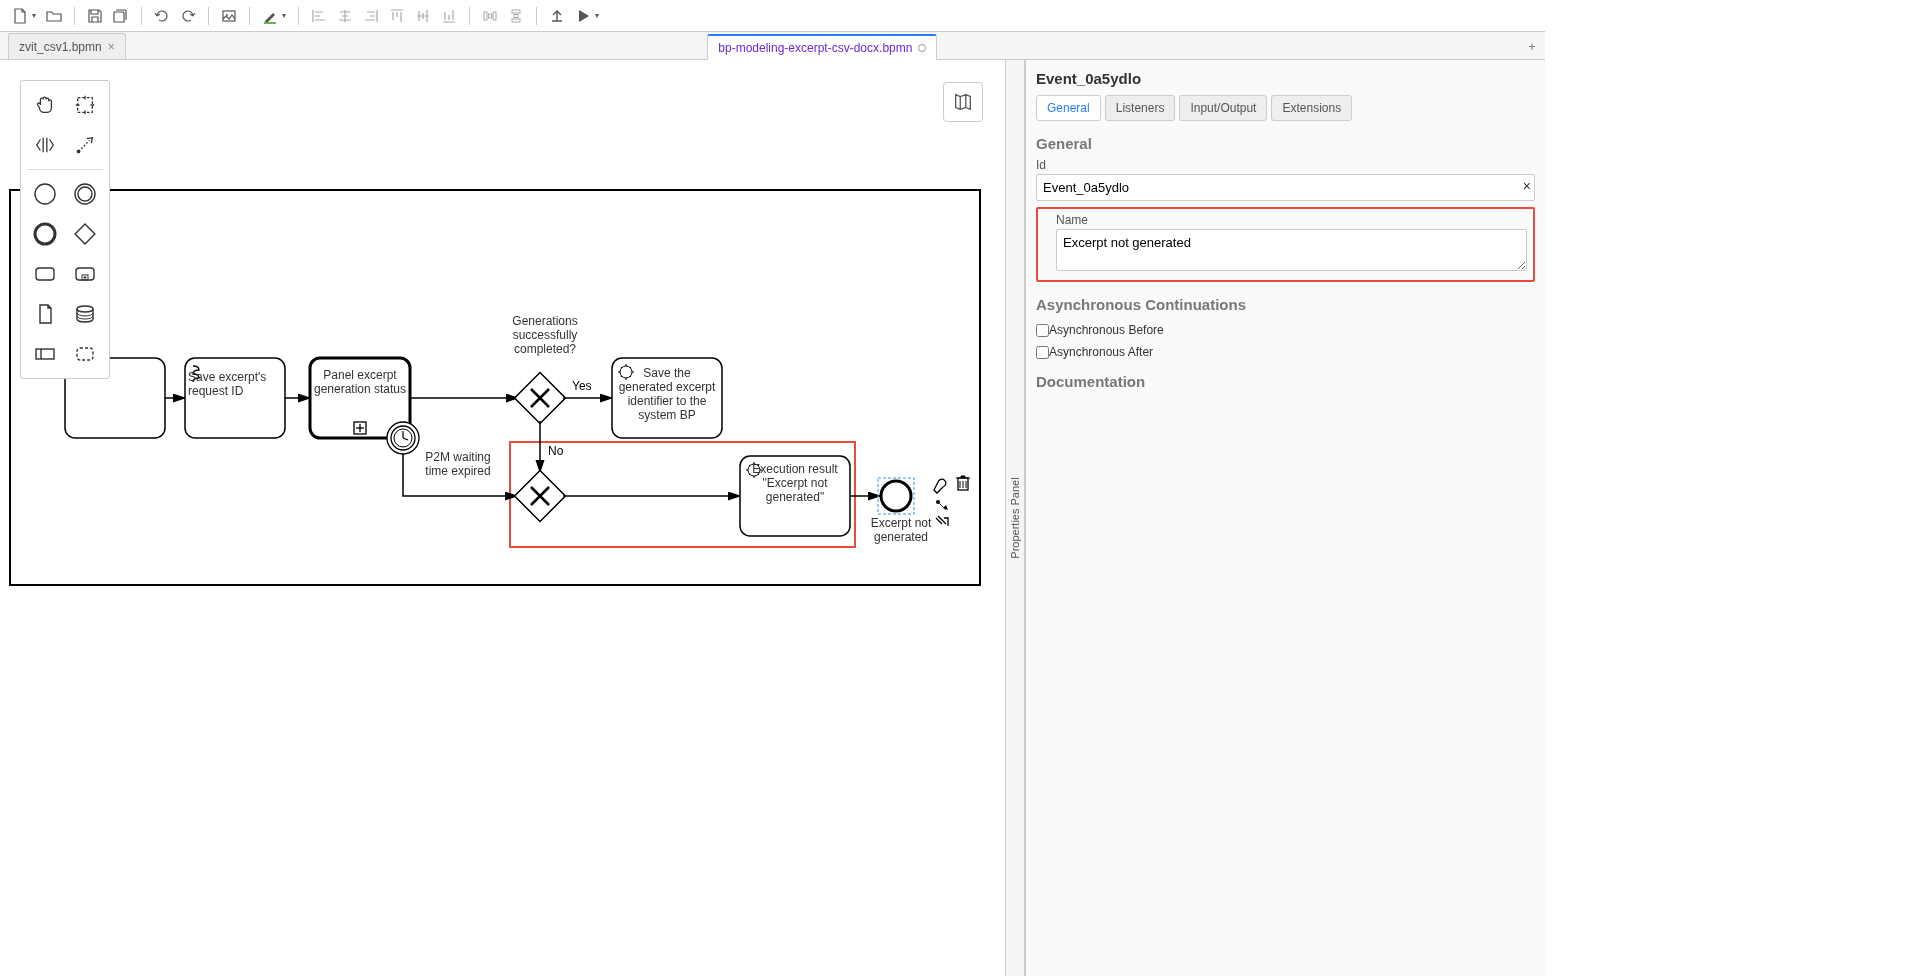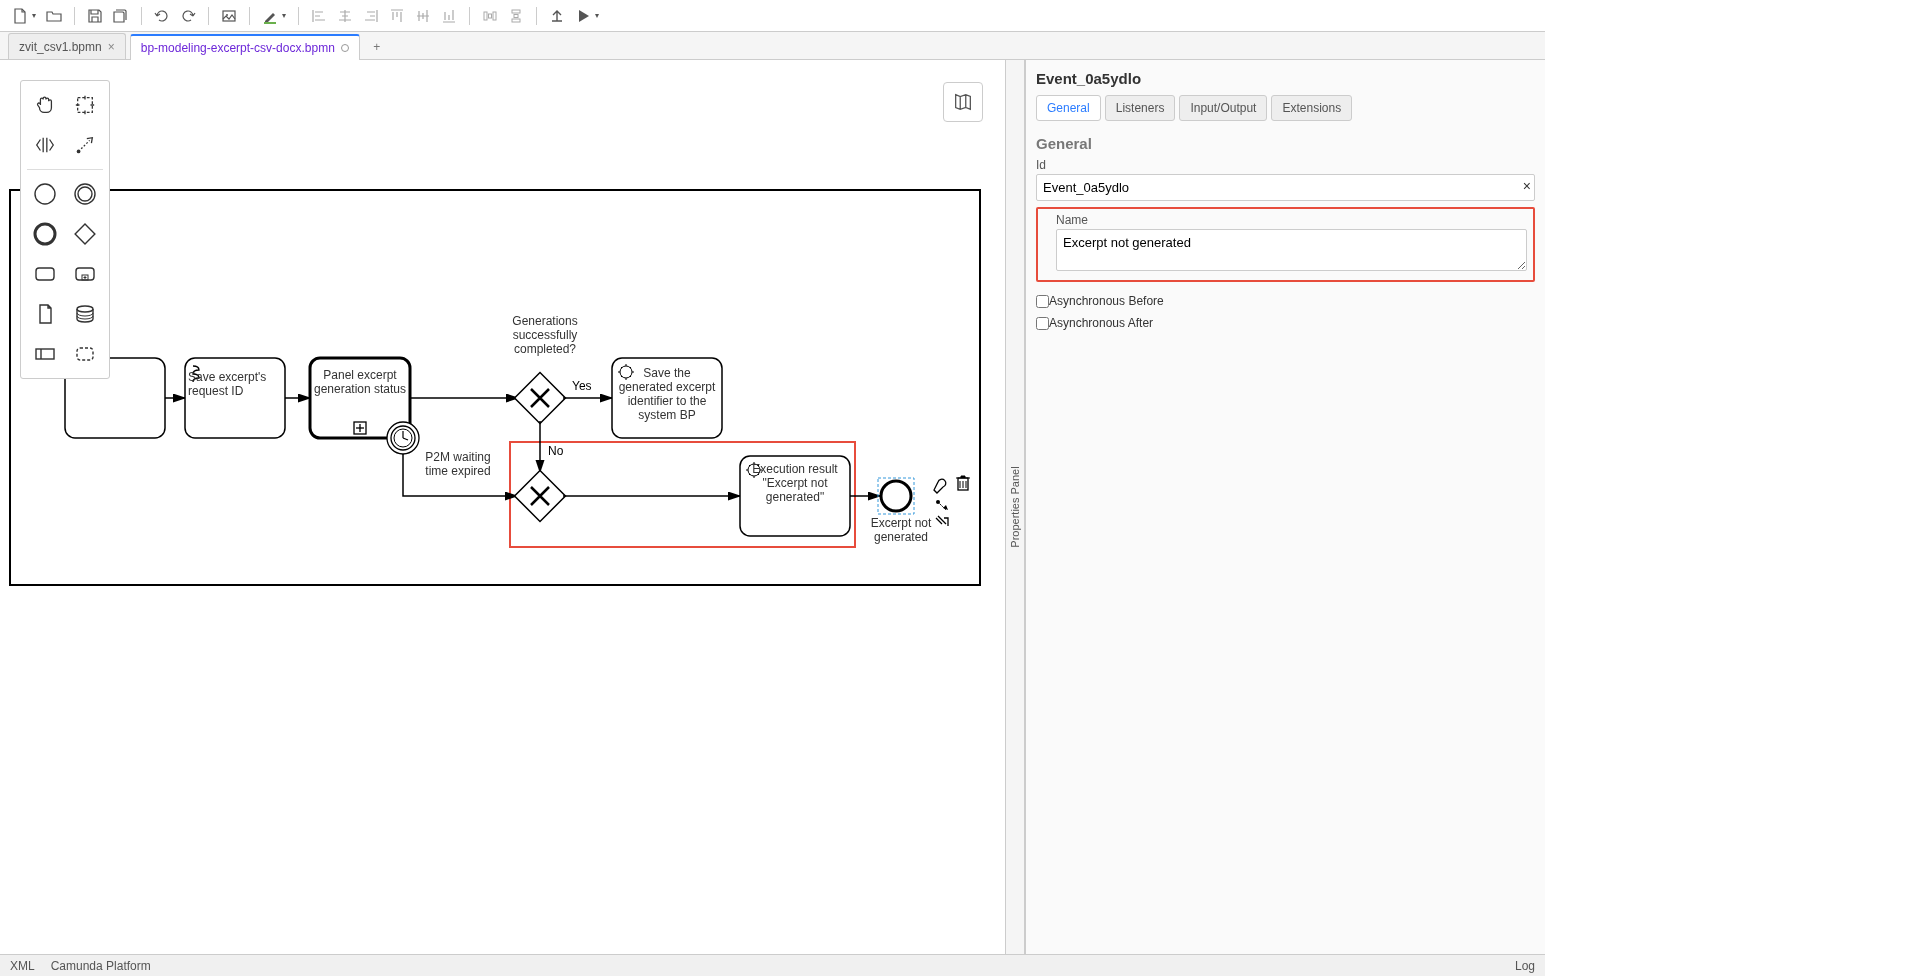--- a/index.html
+++ b/index.html
@@ -7,21 +7,21 @@
 
 .app { display: flex; flex-direction: column; height: 976px; width: 1545px; }
 
 
 .toolbar-top { height: 32px; border-bottom: 1px solid #ccc; display: flex; align-items: center; padding: 0 8px; gap: 2px; }
 .toolbar-top .tb-btn { width: 24px; height: 24px; display: flex; align-items: center; justify-content: center; cursor: pointer; color: #555; }
 .toolbar-top .tb-sep { width: 1px; height: 18px; background: #ccc; margin: 0 6px; }
 .tb-caret { font-size: 8px; color: #555; margin-left: -2px; margin-right: 4px; }
 
 
-.tabs-bar { height: 28px; display: flex; align-items: flex-end; background: #f5f5f5; border-bottom: 1px solid #ccc; padding-left: 8px; }
+.tabs-bar { height: 28px; display: flex; align-items: flex-end; background: #f5f5f5; border-bottom: 1px solid #ccc; padding-left: 8px; justify-content: space-between; }
 .file-tab { display: flex; align-items: center; height: 26px; padding: 0 10px; background: #eee; border: 1px solid #ccc; border-bottom: none; border-radius: 3px 3px 0 0; font-size: 12px; color: #555; margin-right: 4px; gap: 6px; cursor: pointer; }
 .file-tab.active { background: #fff; border-top: 2px solid #2b7cff; color: #6d28d9; position: relative; top: 1px; }
 .file-tab .close { color: #888; font-size: 12px; cursor: pointer; }
 .file-tab .dirty { width: 8px; height: 8px; border-radius: 50%; border: 1px solid #999; }
 .add-tab { width: 26px; height: 24px; display: flex; align-items: center; justify-content: center; cursor: pointer; color: #777; }
 
 
 .main { flex: 1; display: flex; overflow: hidden; position: relative; }
 
 
@@ -413,31 +413,28 @@
         </div>
       </div>
 
       <div class="highlight-box">
         <div class="prop-field" style="margin-bottom:0">
           <label>Name</label>
           <textarea style="">Excerpt not generated</textarea>
         </div>
       </div>
 
+      <div class="prop-section-title">Asynchronous Continuations</div>
       <div class="checkbox-row">
         <input type="checkbox" style="">
         <span>Asynchronous Before</span>
       </div>
       <div class="checkbox-row">
         <input type="checkbox" style="">
         <span>Asynchronous After</span>
       </div>
 
+      <div class="prop-section-title" style="margin-top:10px">Documentation</div>
     </div>
   </div>
 
-  <div class="status-bar">
-    <span style="cursor:pointer">XML</span>
-    <span style="cursor:pointer">Camunda Platform</span>
-    <span class="right" style="cursor:pointer">Log</span>
-  </div>
 
 </div>
 
 </body></html>

